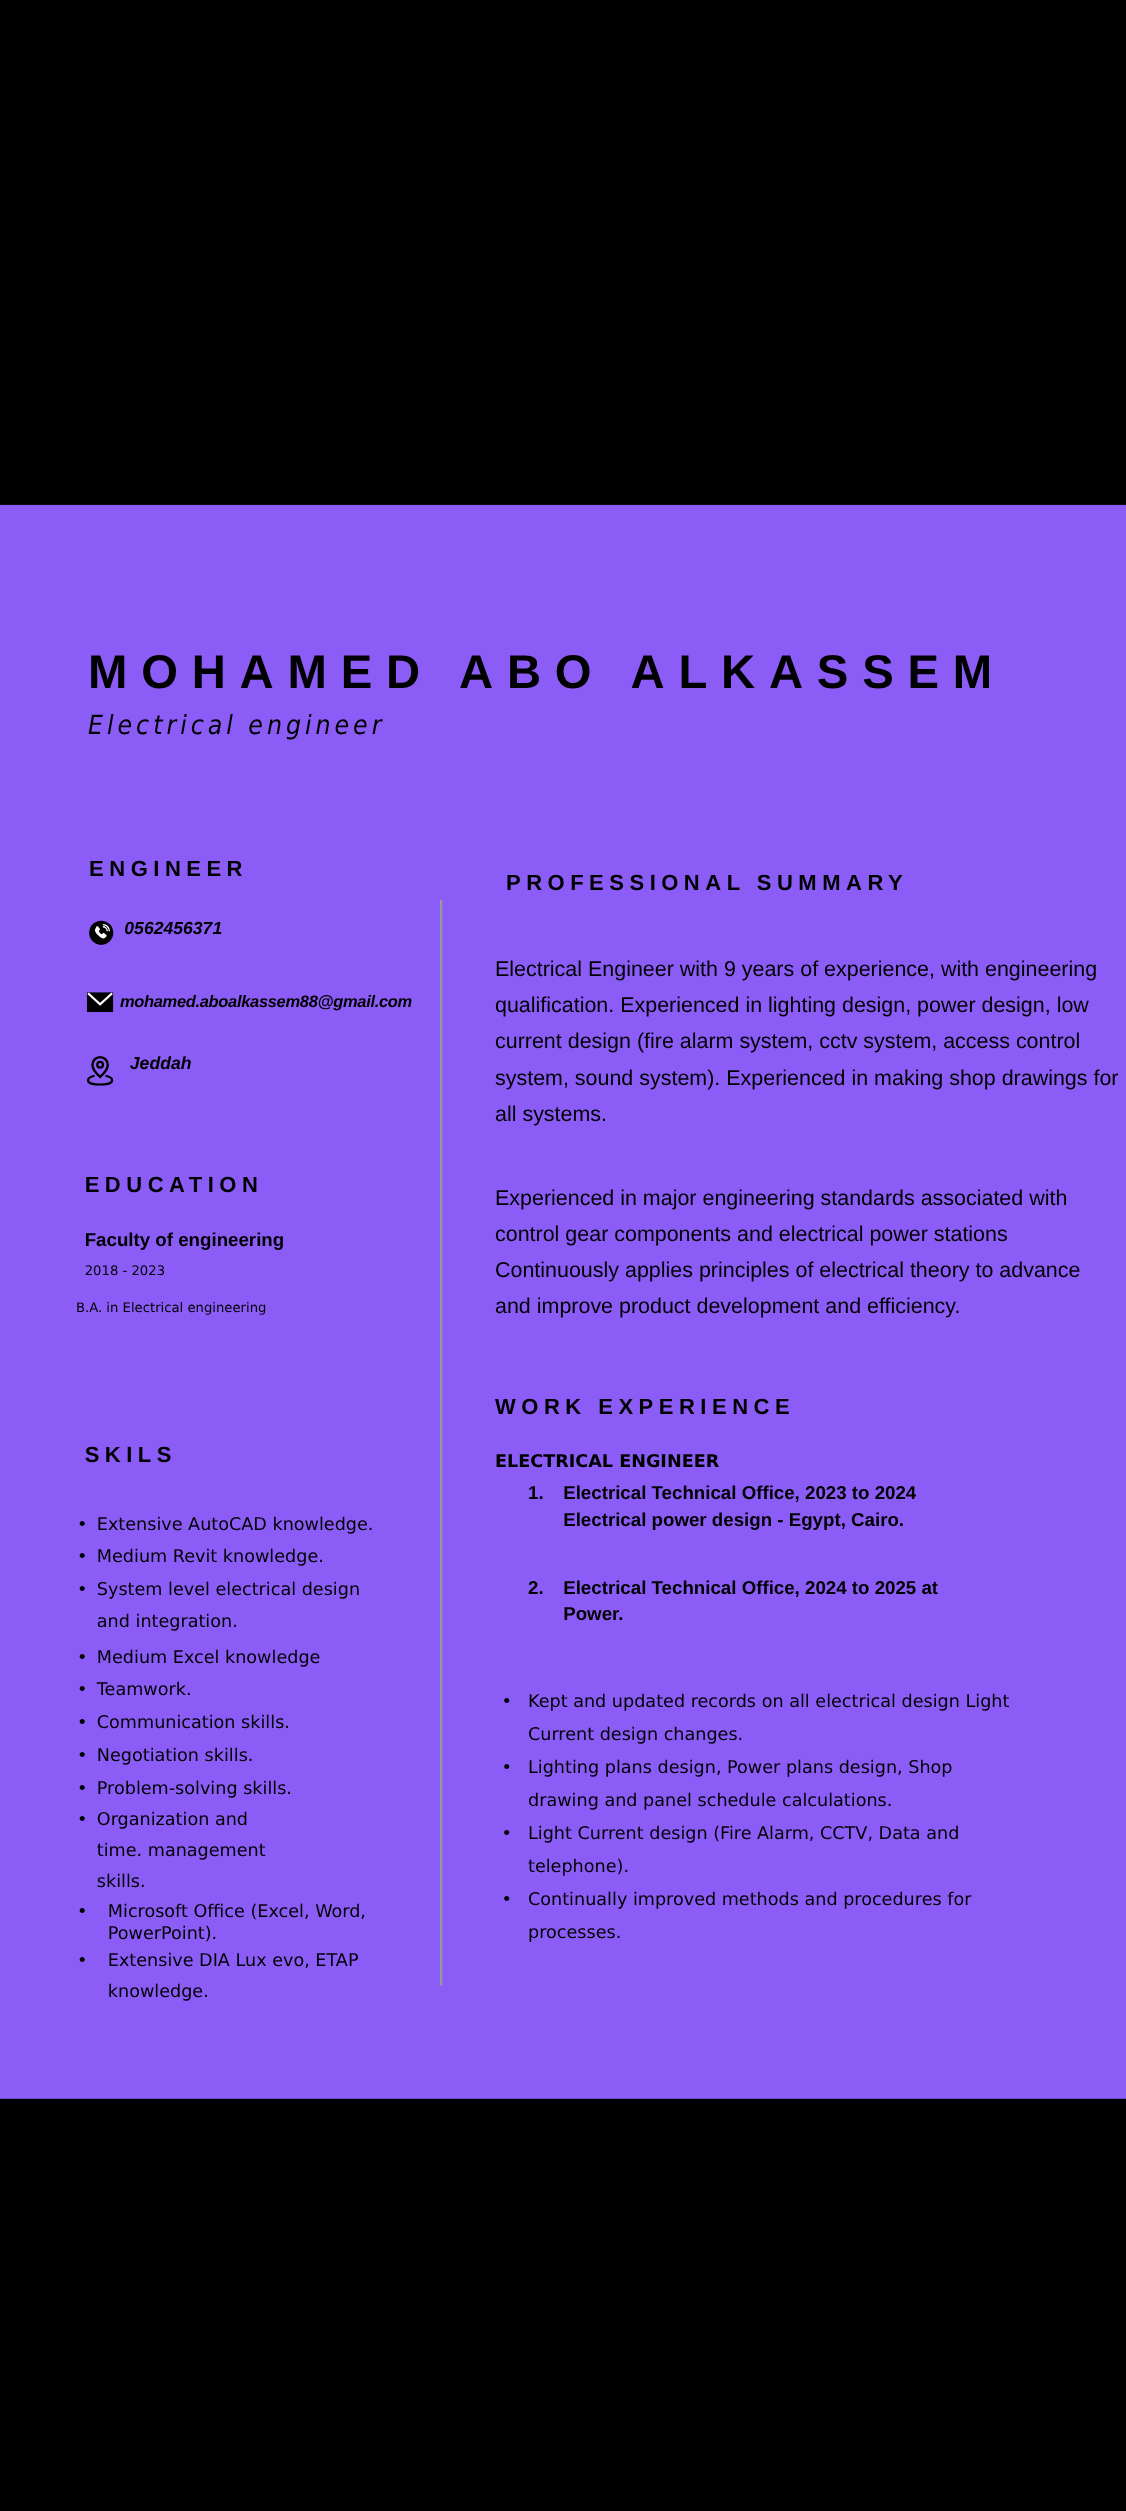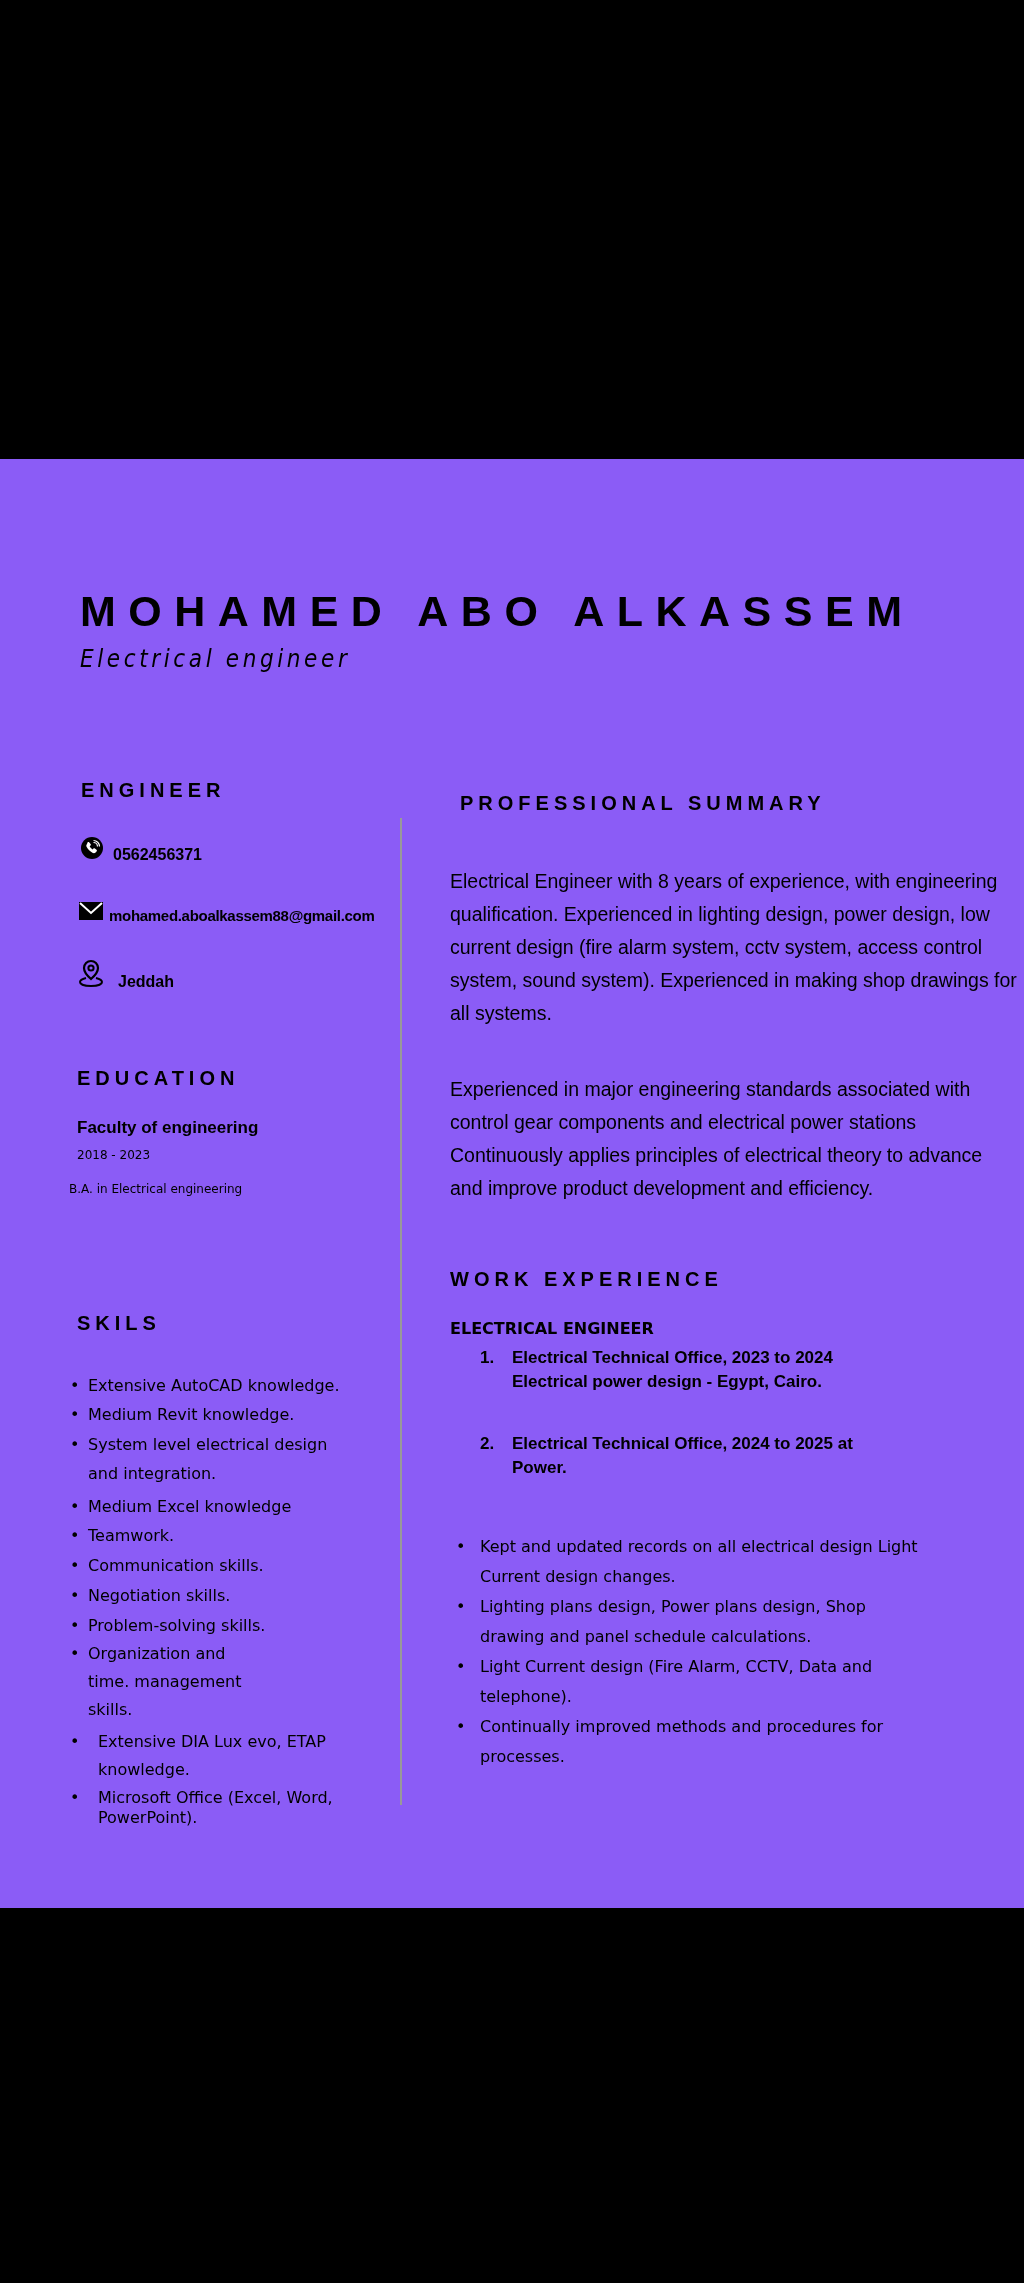--- a/index.html
+++ b/index.html
@@ -3,21 +3,21 @@
 <meta charset="utf-8">
 <style>
   html, body { margin:0; padding:0; }
   body { width:1024px; height:2283px; background:#000; position:relative; overflow:hidden; font-family:"Liberation Sans", sans-serif; color:#000; }
   .page { position:absolute; left:0; top:459px; width:1024px; height:1449px; background:#8b5cf6; }
   .abs { position:absolute; white-space:nowrap; }
   .name { left:80px; top:128px; font-size:43px; font-weight:bold; letter-spacing:12.5px; transform:scaleX(1.0); }
   .title { left:80px; top:186px; font-size:24px; font-style:italic; letter-spacing:4px; font-family:"DejaVu Sans", sans-serif; font-weight:normal; transform:scaleX(0.9); transform-origin:left; }
   .sec { font-weight:bold; font-size:20px; letter-spacing:5px; }
   .divider { position:absolute; left:400px; top:359px; width:2px; height:987px; background:#999; }
-  .contact-row { position:absolute; display:flex; align-items:flex-end; }
+  .contact-row { position:absolute; display:flex; align-items:flex-start;font-style:italic; }
   .contact-row .txt { font-weight:bold; font-size:16px; }
   .icon { display:inline-block; }
   .edu-school { font-weight:bold; font-size:17px; }
   .edu-plain { font-family:"DejaVu Sans", sans-serif; font-size:12px; }
   ul.skills { position:absolute; left:70px; top:917px; margin:0; padding:0; list-style:none; font-family:"DejaVu Sans", sans-serif; font-size:16px; width:330px; }
   ul.skills li { position:relative; padding-left:18px; line-height:20px; }
   ul.skills li::before { content:"•"; position:absolute; left:0; top:0; font-size:16px; }
   .summary p { margin:0; font-size:19.5px; line-height:33px; white-space:normal; }
   .summary { position:absolute; left:450px; width:570px; }
   .job-title { font-family:"DejaVu Sans", sans-serif; font-weight:bold; font-size:16px; }
@@ -80,30 +80,30 @@
   <ul class="skills">
     <li style="margin-bottom:9px;">Extensive AutoCAD knowledge.</li>
     <li style="margin-bottom:9px;">Medium Revit knowledge.</li>
     <li style="margin-bottom:9px; width:240px; line-height:29px; margin-top:-4px;">System level electrical design and integration.</li>
     <li style="margin-bottom:9px;">Medium Excel knowledge</li>
     <li style="margin-bottom:10px;">Teamwork.</li>
     <li style="margin-bottom:10px;">Communication skills.</li>
     <li style="margin-bottom:10px;">Negotiation skills.</li>
     <li style="margin-bottom:8px;">Problem-solving skills.</li>
     <li style="margin-bottom:4px; width:180px; line-height:28px; margin-top:-4px;">Organization and time. management  skills.</li>
+    <li style="padding-left:28px; width:240px;">Microsoft Office (Excel, Word, PowerPoint).</li>
     <li style="margin-bottom:4px; padding-left:28px; width:240px; line-height:28px;">Extensive DIA Lux evo, ETAP knowledge.</li>
-    <li style="padding-left:28px; width:240px;">Microsoft Office (Excel, Word, PowerPoint).</li>
   </ul>
 
   <div class="divider"></div>
 
   <div class="abs sec" style="left:460px; top:333px;">PROFESSIONAL SUMMARY</div>
 
   <div class="summary" style="top:406px;">
-    <p> Electrical Engineer with 8 years of experience, with engineering qualification. Experienced in lighting design, power design, low current design (fire alarm system, cctv system, access control system, sound system). Experienced in making shop drawings for all systems.</p>
+    <p> Electrical Engineer with 9 years of experience, with engineering qualification. Experienced in lighting design, power design, low current design (fire alarm system, cctv system, access control system, sound system). Experienced in making shop drawings for all systems.</p>
   </div>
   <div class="summary" style="top:614px;">
     <p>Experienced in major engineering standards associated with control gear components and electrical power stations Continuously applies principles of electrical theory to advance and improve product development and efficiency.</p>
   </div>
 
   <div class="abs sec" style="left:450px; top:809px;">WORK EXPERIENCE</div>
   <div class="abs job-title" style="left:450px; top:860px;">ELECTRICAL ENGINEER</div>
 
   <ol class="jobs">
     <li style="margin-bottom:38px;">

